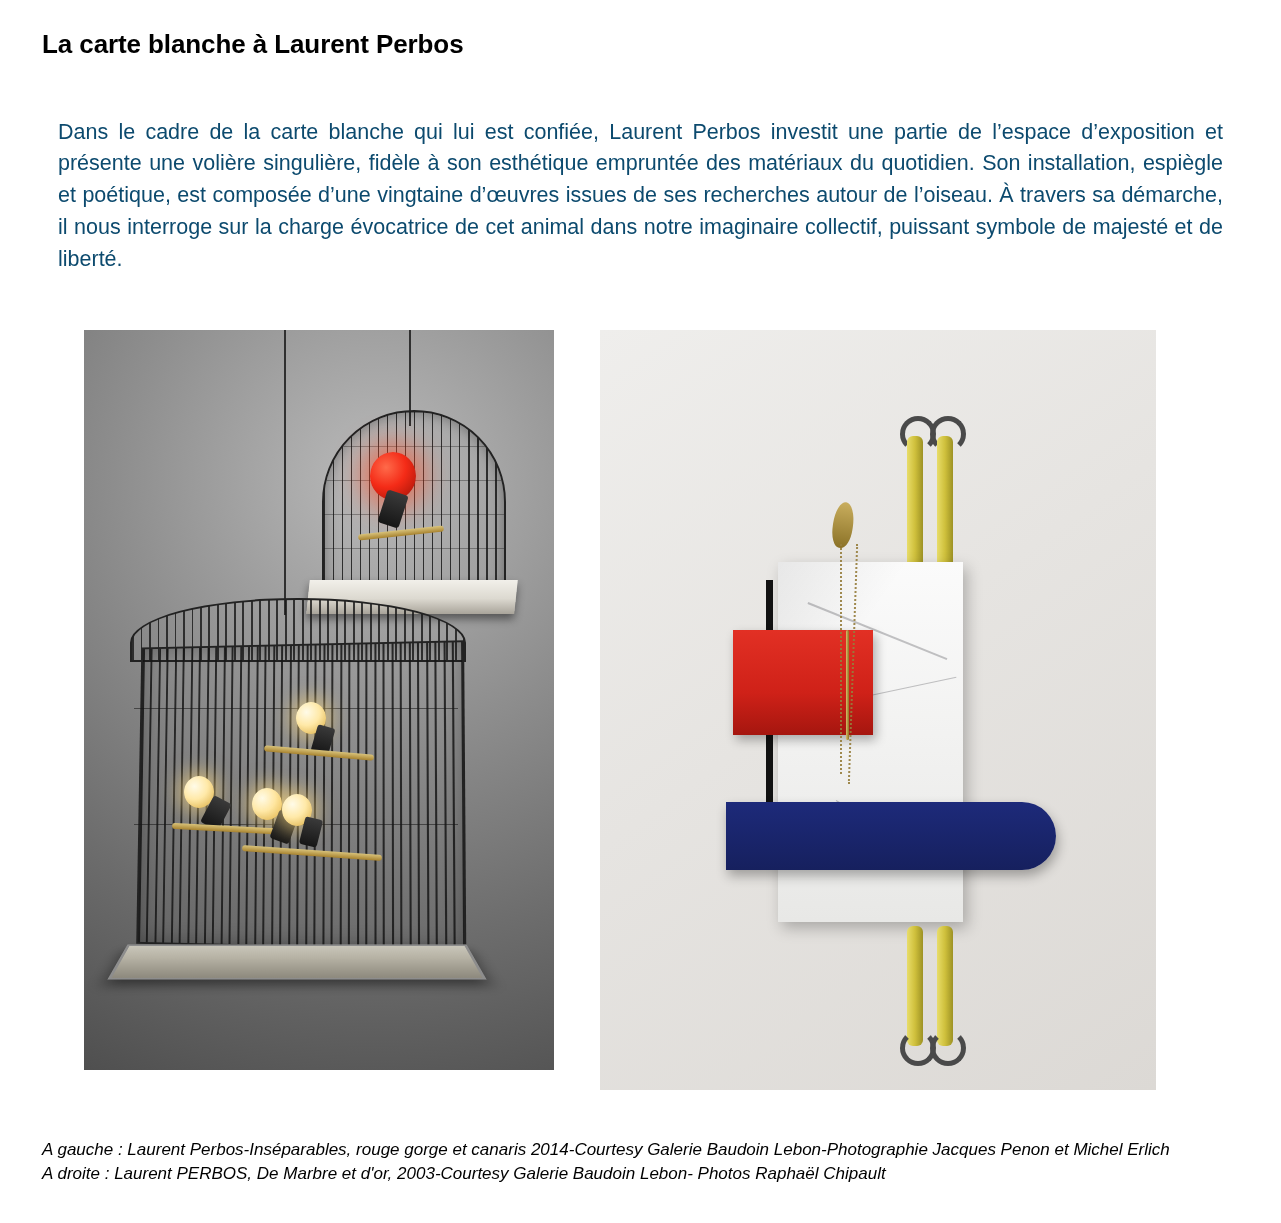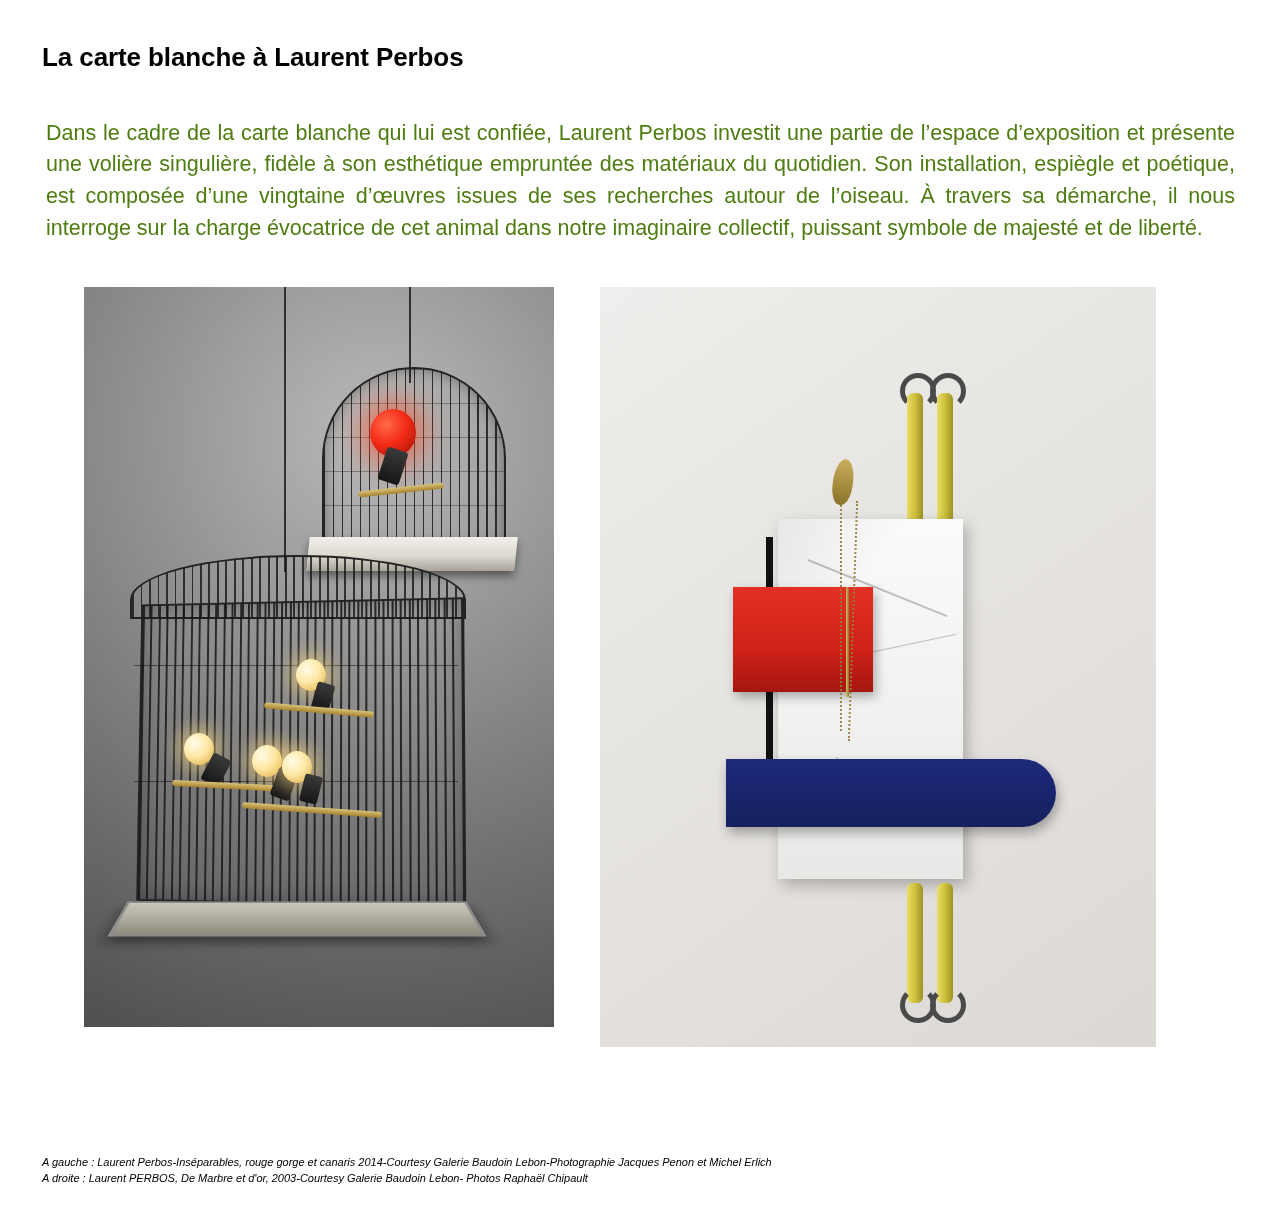--- a/index.html
+++ b/index.html
@@ -12,38 +12,38 @@
     height: 1223px;
     font-family: "Liberation Sans", sans-serif;
     color: #000000;
     overflow: hidden;
   }
   .page {
     position: relative;
     width: 1281px;
     height: 1203px;
     box-sizing: border-box;
-    padding: 17px 42px;
+    padding: 4px 42px;
   }
   .doc-title {
     margin: 0;
     padding-top: 24px;
     font-size: 26px;
     font-weight: bold;
     letter-spacing: -0.1px;
     line-height: 1.25;
   }
   .body-text {
-    margin: 4px;
+    margin: 16px;
     padding-top: 40px;
     font-size: 21.5px;
     line-height: 1.48;
     text-align: justify;
     text-justify: inter-word;
-    color: #4d7c0f;
+    color: #0c4a6e;
   }
   .figures {
     display: flex;
     justify-content: flex-start;
     gap: 46px;
     padding-top: 38px;
     padding-left: 42px;
   }
   .figure {
     position: relative;
@@ -56,21 +56,21 @@
   }
   .figure.right {
     width: 556px;
     height: 760px;
   }
   .captions {
     position: absolute;
     left: 42px;
     right: 46px;
     bottom: 16px;
-    font-size: 11px;
+    font-size: 17px;
     font-style: italic;
     line-height: 1.45;
   }
   .caption-line {
     white-space: nowrap;
   }
 
   
   .photo-left {
     position: absolute;

